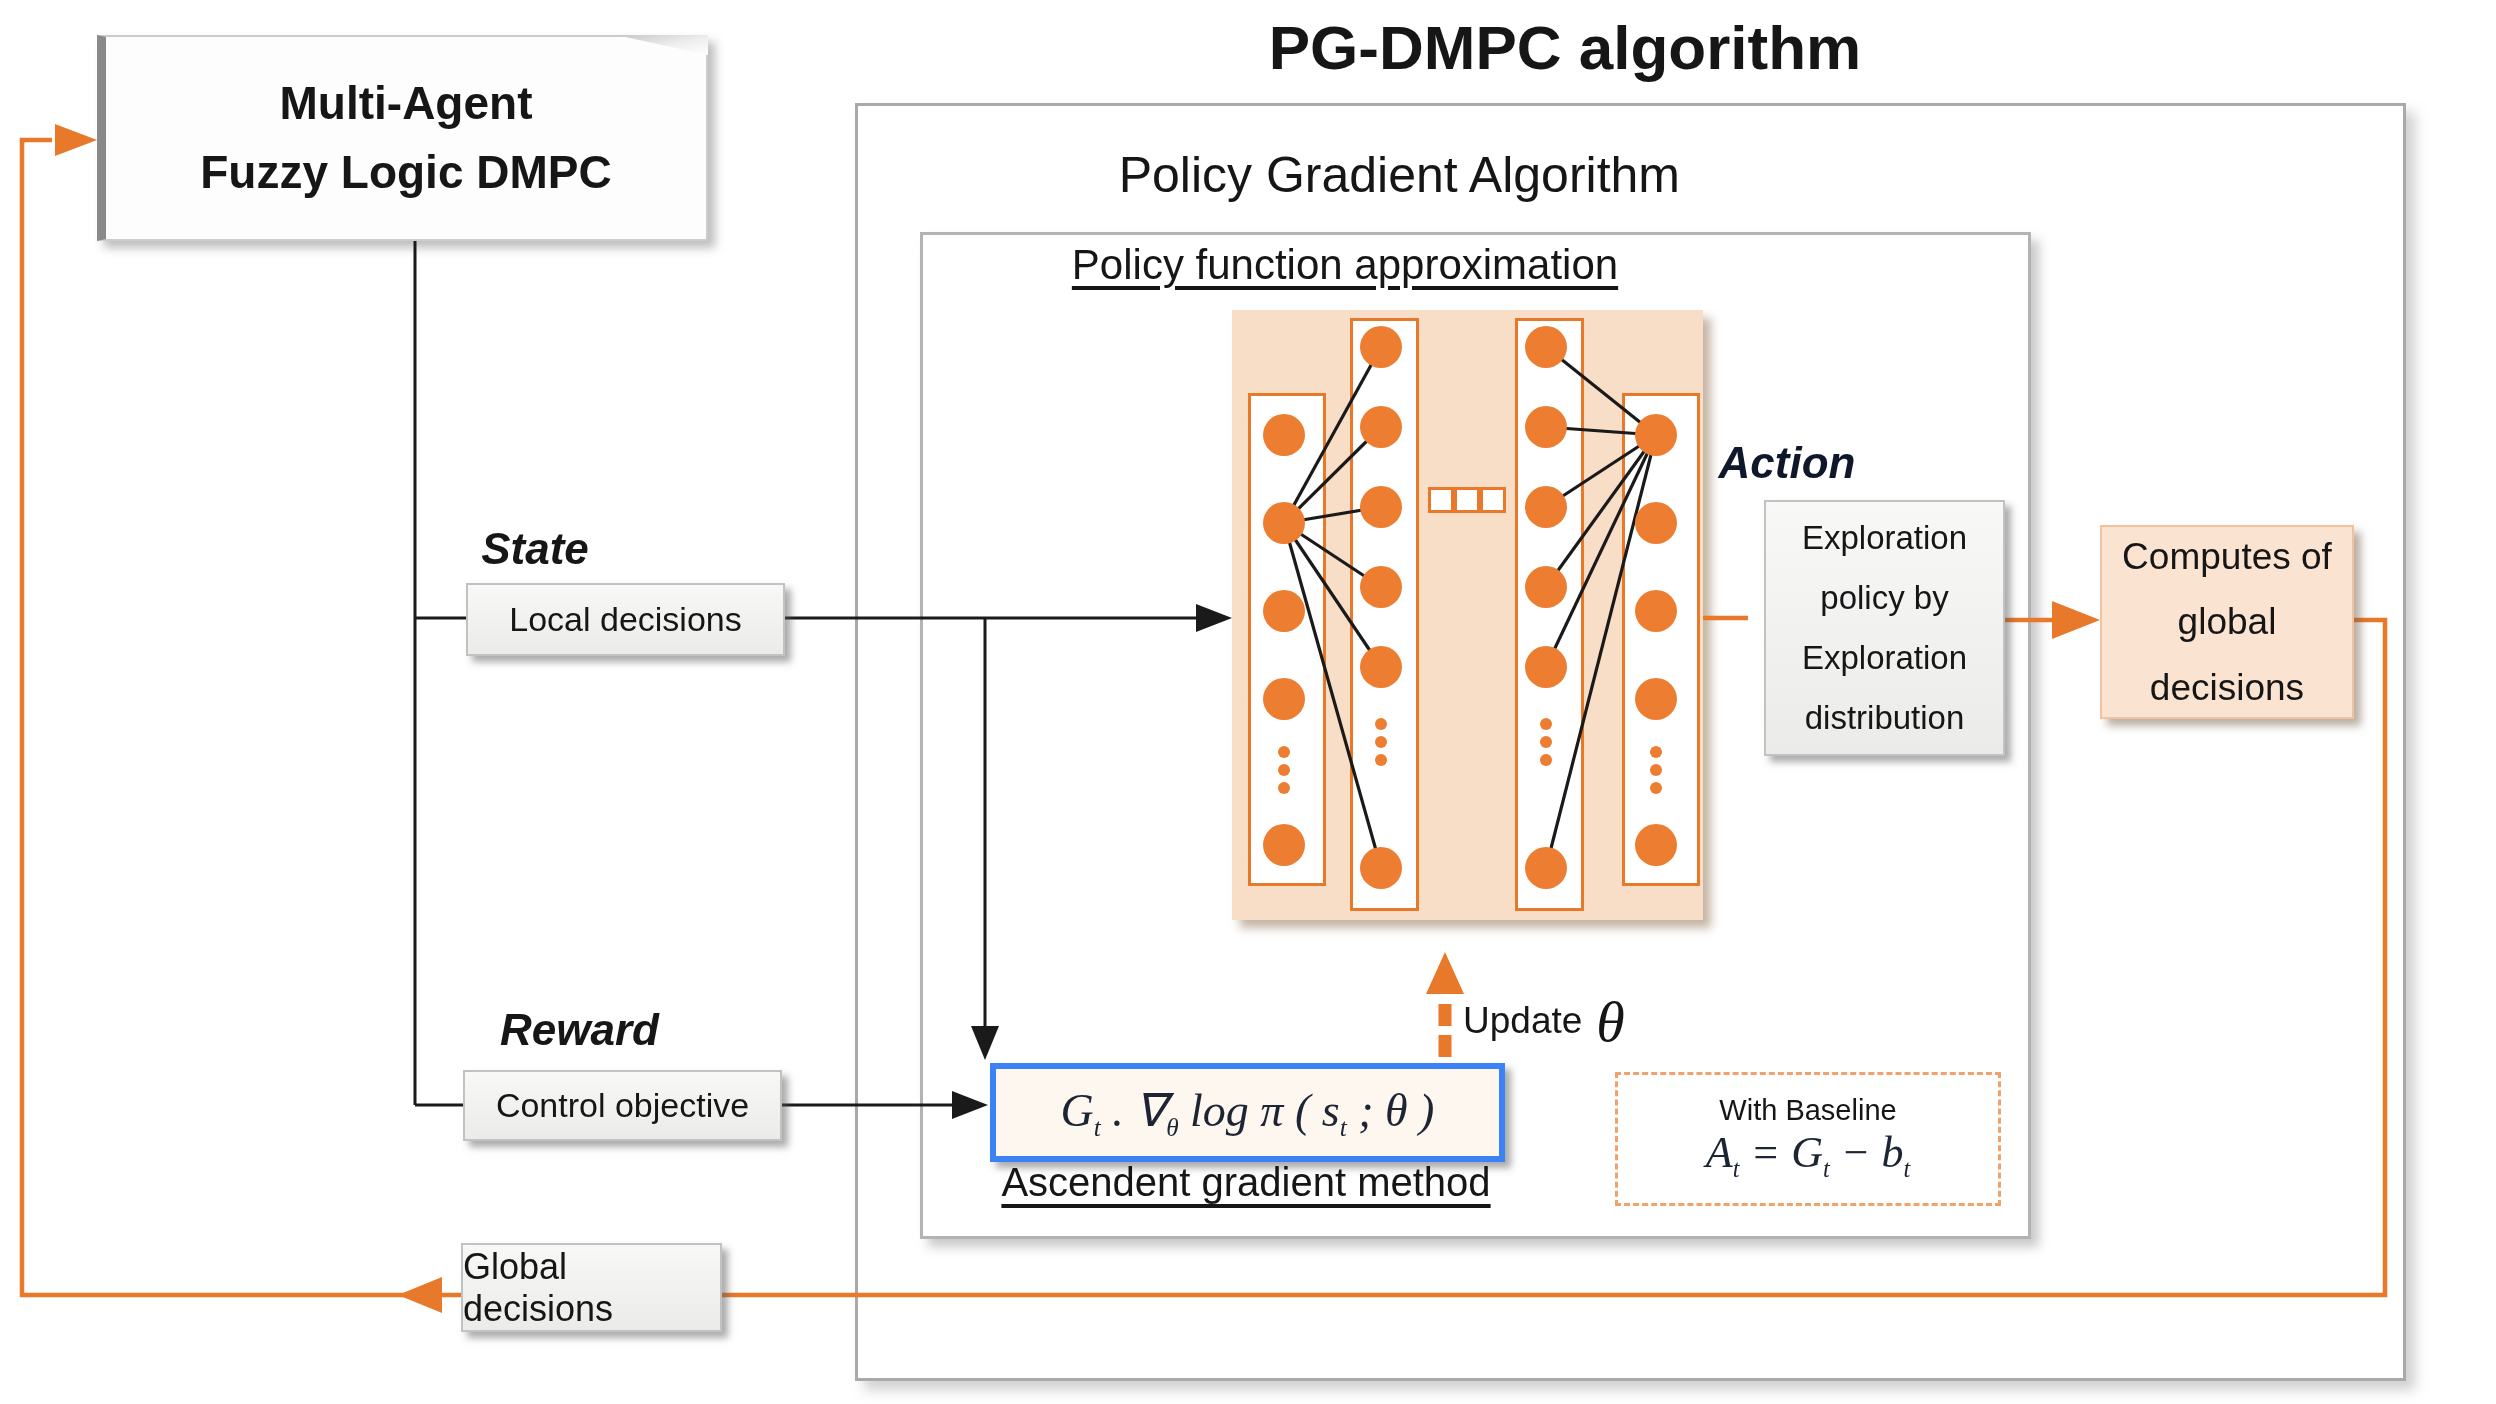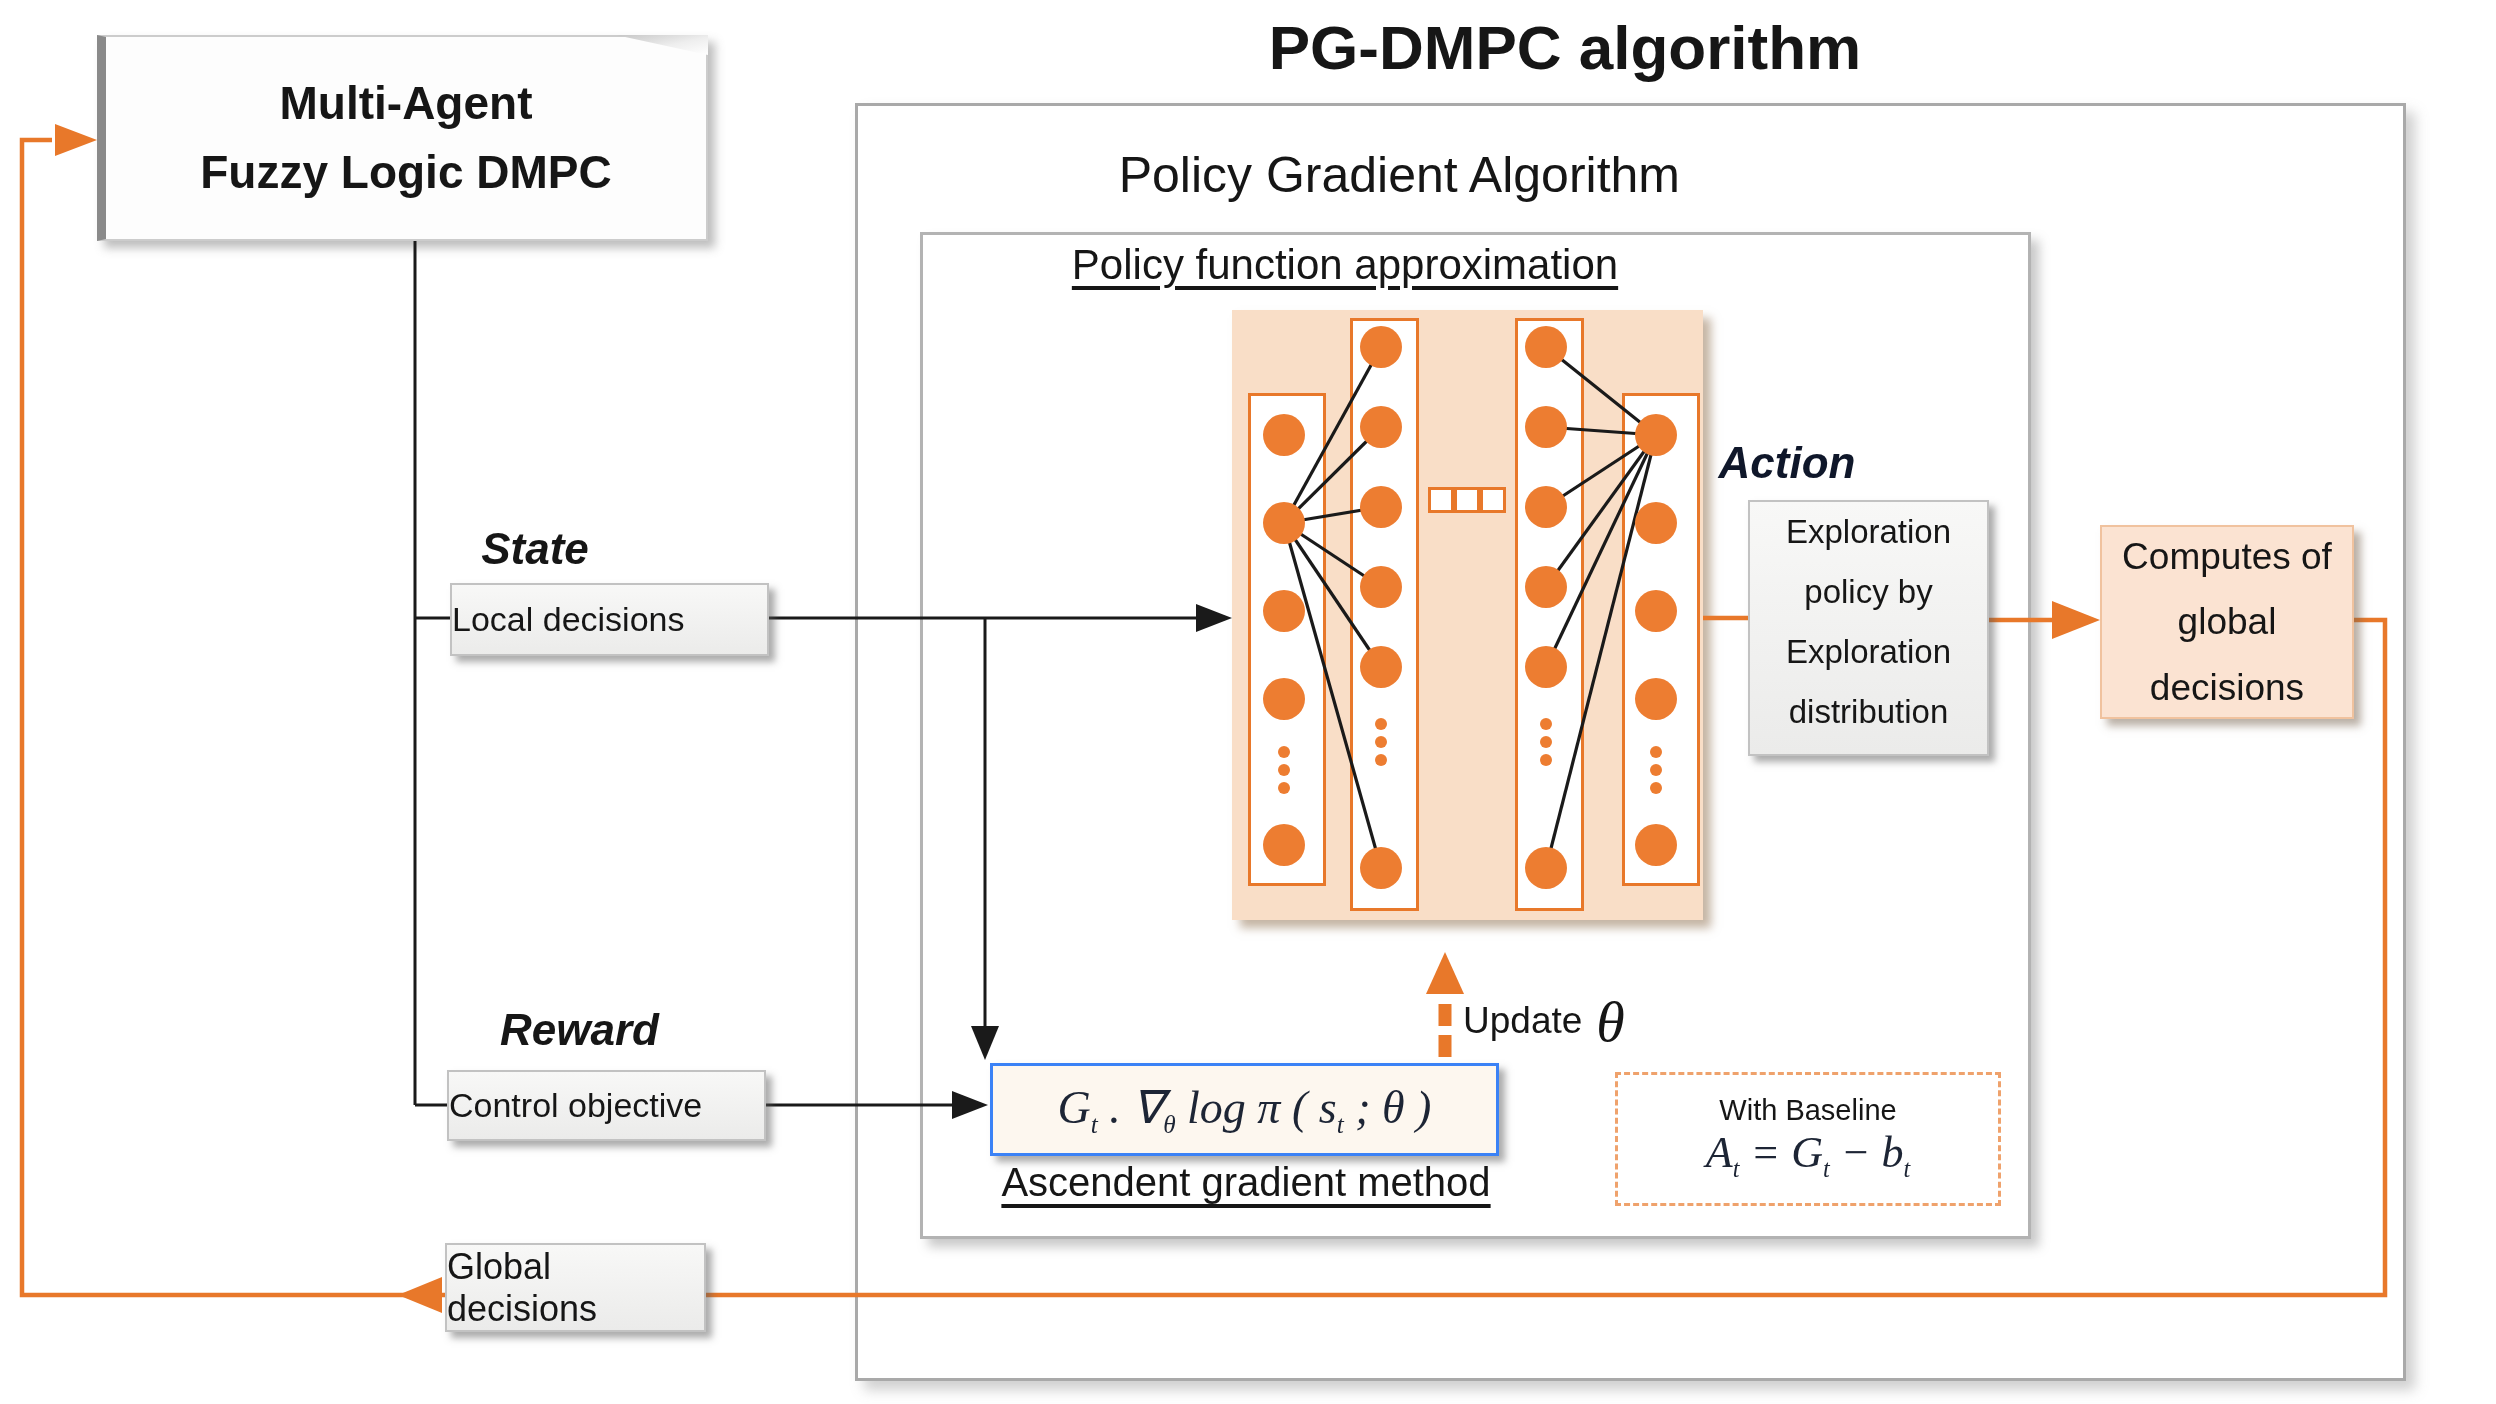--- a/index.html
+++ b/index.html
@@ -31,32 +31,32 @@
   .pga-title{left:970px;top:146px;width:710px;text-align:right;font-size:50px;z-index:6;}
   .pfa-title{left:1045px;top:241px;width:600px;text-align:center;font-size:42px;
     text-decoration:underline;text-underline-offset:7px;z-index:6;}
   .state-label{left:430px;top:524px;width:210px;text-align:center;
     font-size:44px;font-style:italic;font-weight:600;z-index:6;}
   .reward-label{left:500px;top:1005px;width:210px;text-align:left;
     font-size:44px;font-style:italic;font-weight:600;z-index:6;}
   .action-label{left:1692px;top:438px;width:190px;text-align:center;
     font-size:44px;font-style:italic;font-weight:700;color:#0f172a;z-index:6;}
   .gray-box{background:linear-gradient(180deg,#f8f8f7,#ebebea);border:2px solid #c2c2c2;
-    box-shadow:6px 6px 7px rgba(90,90,90,.5);display:flex;align-items:center;justify-content:flex-start;z-index:6;}
+    box-shadow:6px 6px 7px rgba(90,90,90,.5);display:flex;align-items:center;justify-content:center;z-index:6;margin-left:16px;}
   .local-box{left:450px;top:583px;width:315px;height:69px;font-size:34px;}
   .control-box{left:447px;top:1070px;width:315px;height:67px;font-size:34px;}
   .global-box{left:445px;top:1243px;width:257px;height:85px;font-size:36px;}
   .exploration-box{left:1748px;top:500px;width:237px;height:252px;font-size:33px;
     flex-direction:column;line-height:1.82;}
   .computes-box{left:2100px;top:525px;width:250px;height:190px;background:#FBE3D2;
     border:2px solid #f0c29e;box-shadow:7px 7px 8px rgba(120,100,80,.5);
     display:flex;flex-direction:column;align-items:center;justify-content:space-between;
     font-size:37px;line-height:1.6;z-index:6;}
   .formula-box{left:990px;top:1063px;width:503px;height:87px;background:#FDF7EF;
-    border:3px solid #3b82f6;box-shadow:6px 6px 7px rgba(90,90,90,.5);
+    border:6px solid #3b82f6;box-shadow:6px 6px 7px rgba(90,90,90,.5);
     display:flex;align-items:center;justify-content:center;z-index:6;}
   .math{font-family:"Liberation Serif",serif;font-style:italic;font-size:46px;color:#1d2535;}
   .math sub{font-size:0.55em;font-style:italic;}
   .ascendent{left:941px;top:1160px;width:610px;text-align:center;font-size:40px;
     text-decoration:underline;text-underline-offset:8px;z-index:6;}
   .update-row{left:1463px;top:988px;display:flex;align-items:flex-start;z-index:6;}
   .update-word{font-size:37px;padding-top:12px;}
   .update-theta{font-family:"Liberation Serif",serif;font-style:italic;font-size:58px;margin-left:14px;}
   .baseline-box{left:1615px;top:1072px;width:380px;height:128px;border:3px dashed #EFA26C;
     display:flex;flex-direction:column;align-items:center;justify-content:center;z-index:6;}

